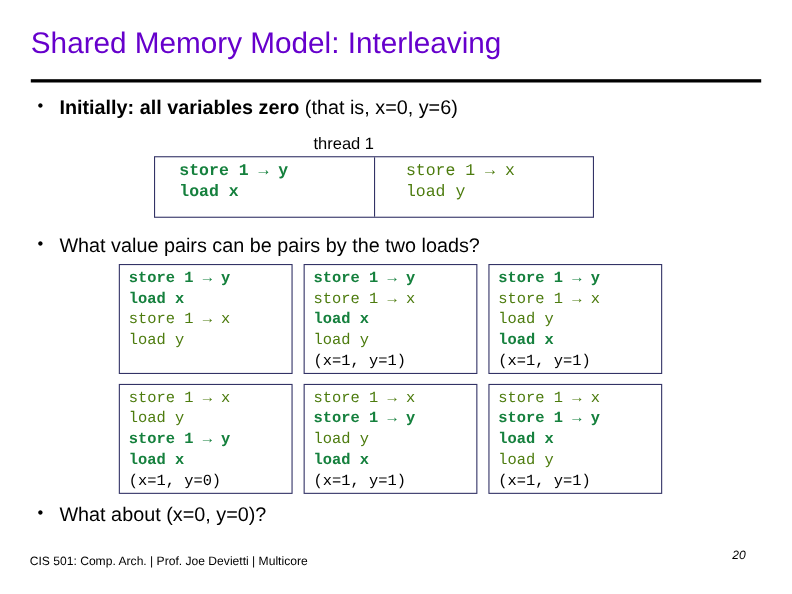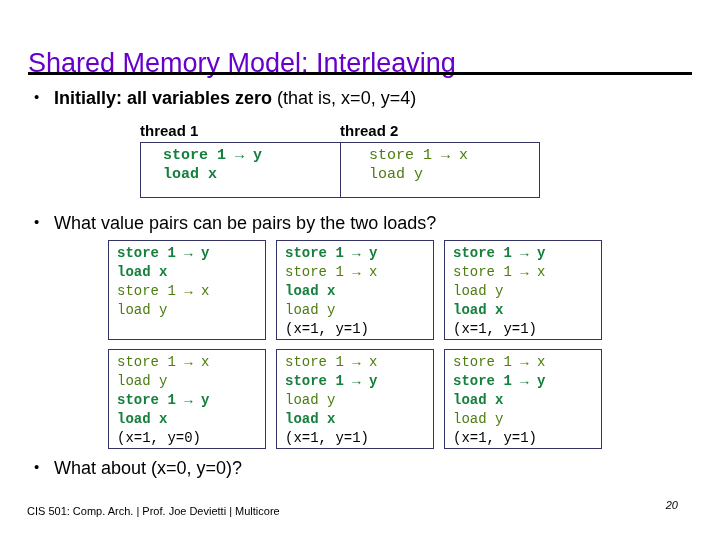--- a/index.html
+++ b/index.html
@@ -13,21 +13,21 @@
     font-family: "Liberation Sans", sans-serif;
     color: #000000;
     overflow: hidden;
     position: relative;
   }
 
   
   .slide-title {
     position: absolute;
     left: 28px;
-    top: 48px;
+    top: 24px;
     width: 664px;
     font-size: 27px;
     font-weight: normal;
     color: #6600CC;
     letter-spacing: 0px;
     white-space: nowrap;
   }
   .title-rule {
     position: absolute;
     left: 28px;
@@ -60,23 +60,23 @@
   
   .thread-header-row {
     position: absolute;
     left: 140px;
     top: 122px;
     width: 400px;
     display: flex;
   }
   .thread-header-cell {
     width: 200px;
-    text-align: left;
+    text-align: right;
     font-size: 15px;
-    font-weight: bold;
+    font-weight: normal;
     color: #000000;
   }
   .thread-table {
     position: absolute;
     left: 140px;
     top: 142px;
     width: 400px;
     height: 56px;
     display: flex;
     border: 1px solid #333366;
@@ -147,26 +147,25 @@
     font-style: italic;
   }
 </style>
 </head>
 <body>
 
 <div class="slide-title">Shared Memory Model: Interleaving</div>
 <div class="title-rule"></div>
 
 <div class="bullet" id="bullet-initially">
-  <span class="dot">•</span><span class="bold-part">Initially: all variables zero</span><span> (that is, x=0, y=4)</span>
+  <span class="dot">•</span><span class="bold-part">Initially: all variables zero</span><span> (that is, x=0, y=6)</span>
 </div>
 
 <div class="thread-header-row">
   <div class="thread-header-cell">thread 1</div>
-  <div class="thread-header-cell">thread 2</div>
 </div>
 
 <div class="thread-table">
   <div class="thread-cell">
     <div class="code-red">store 1 → y</div>
     <div class="code-red">load x</div>
   </div>
   <div class="thread-cell second">
     <div class="code-blue">store 1 → x</div>
     <div class="code-blue">load y</div>

